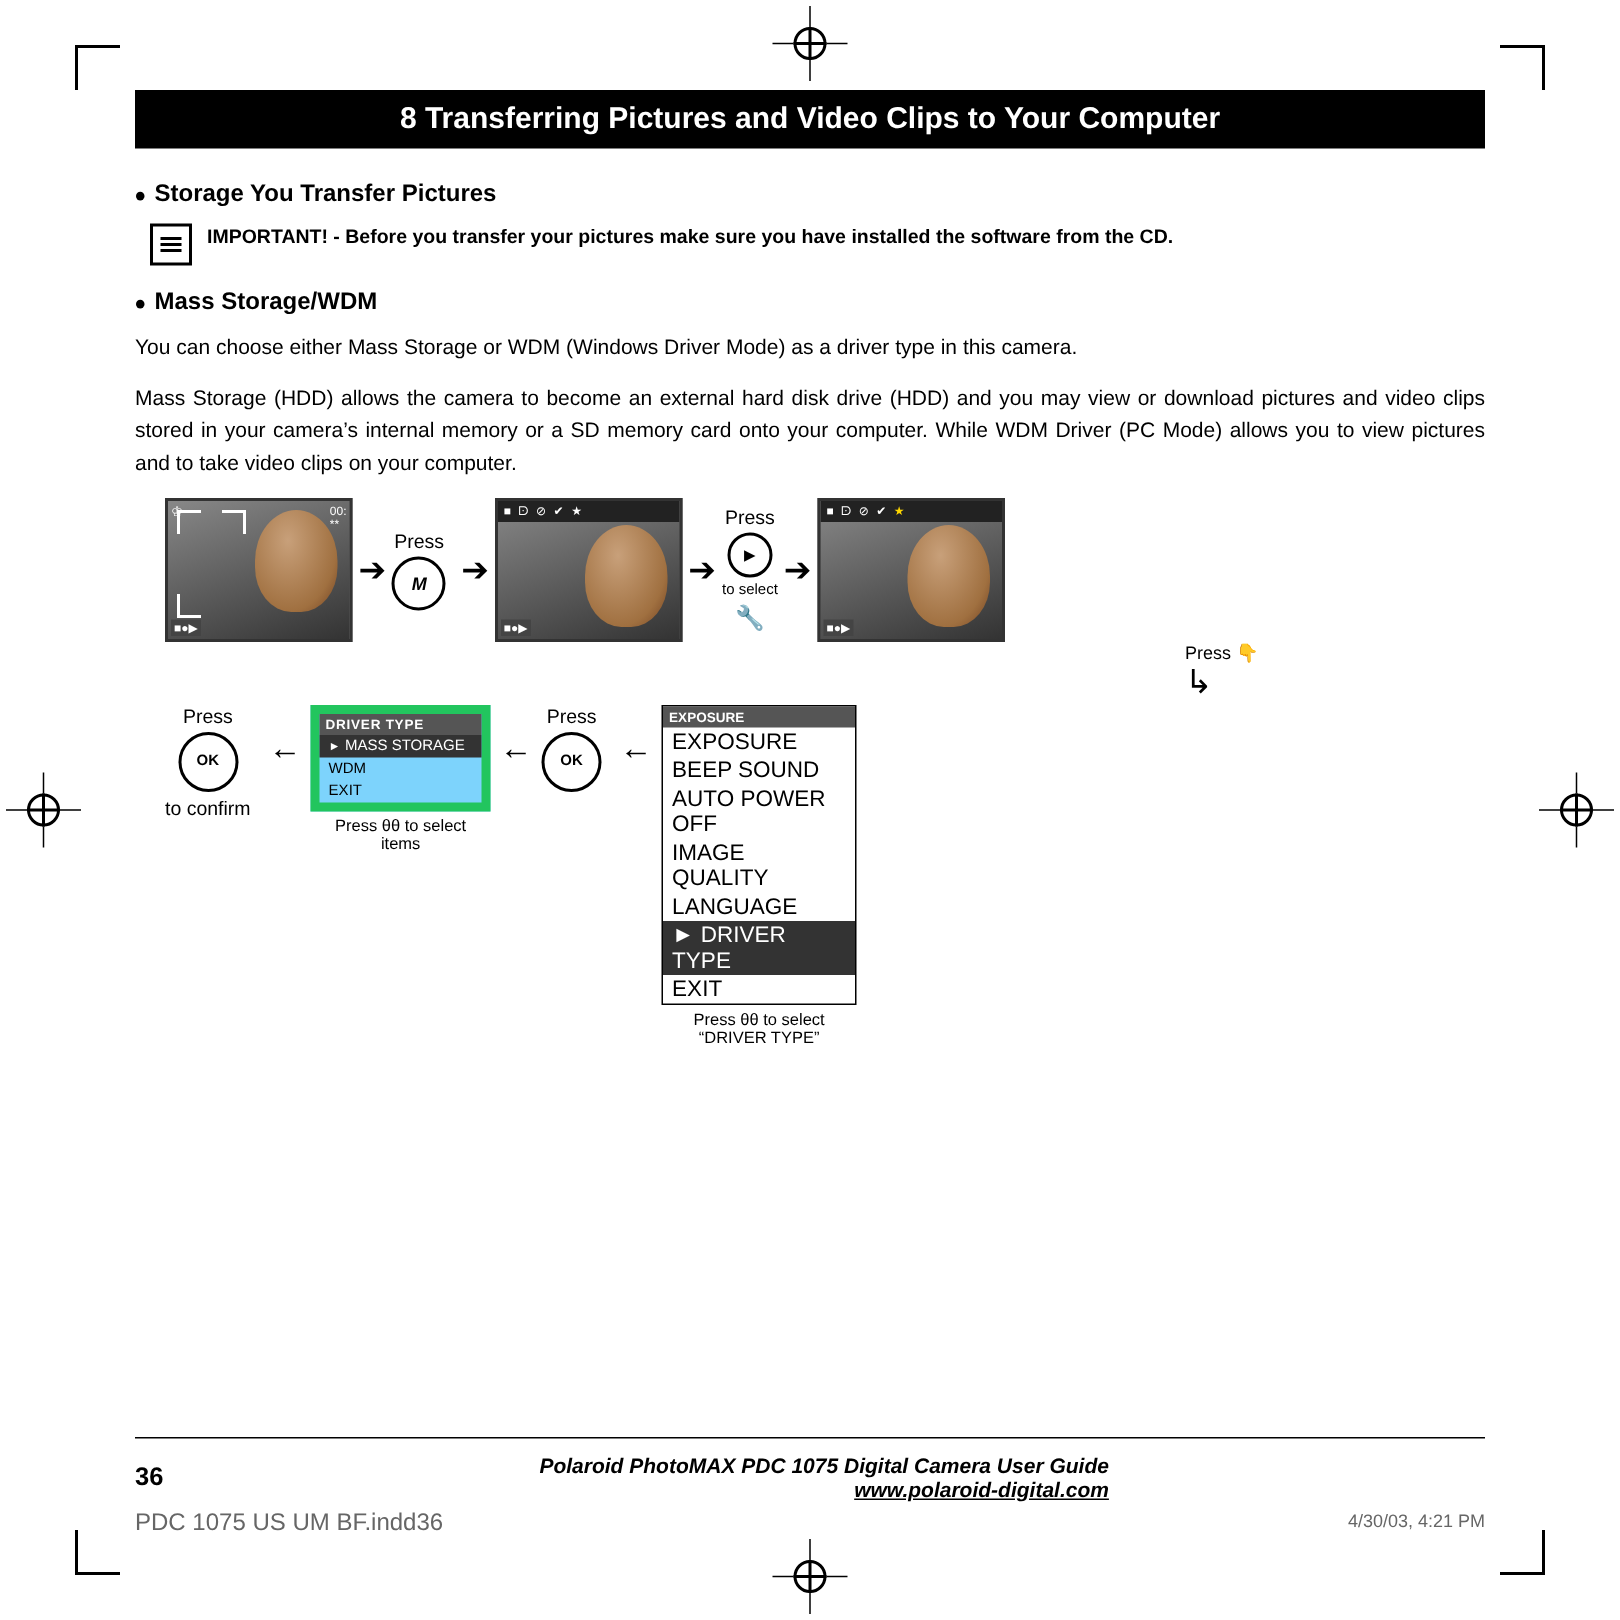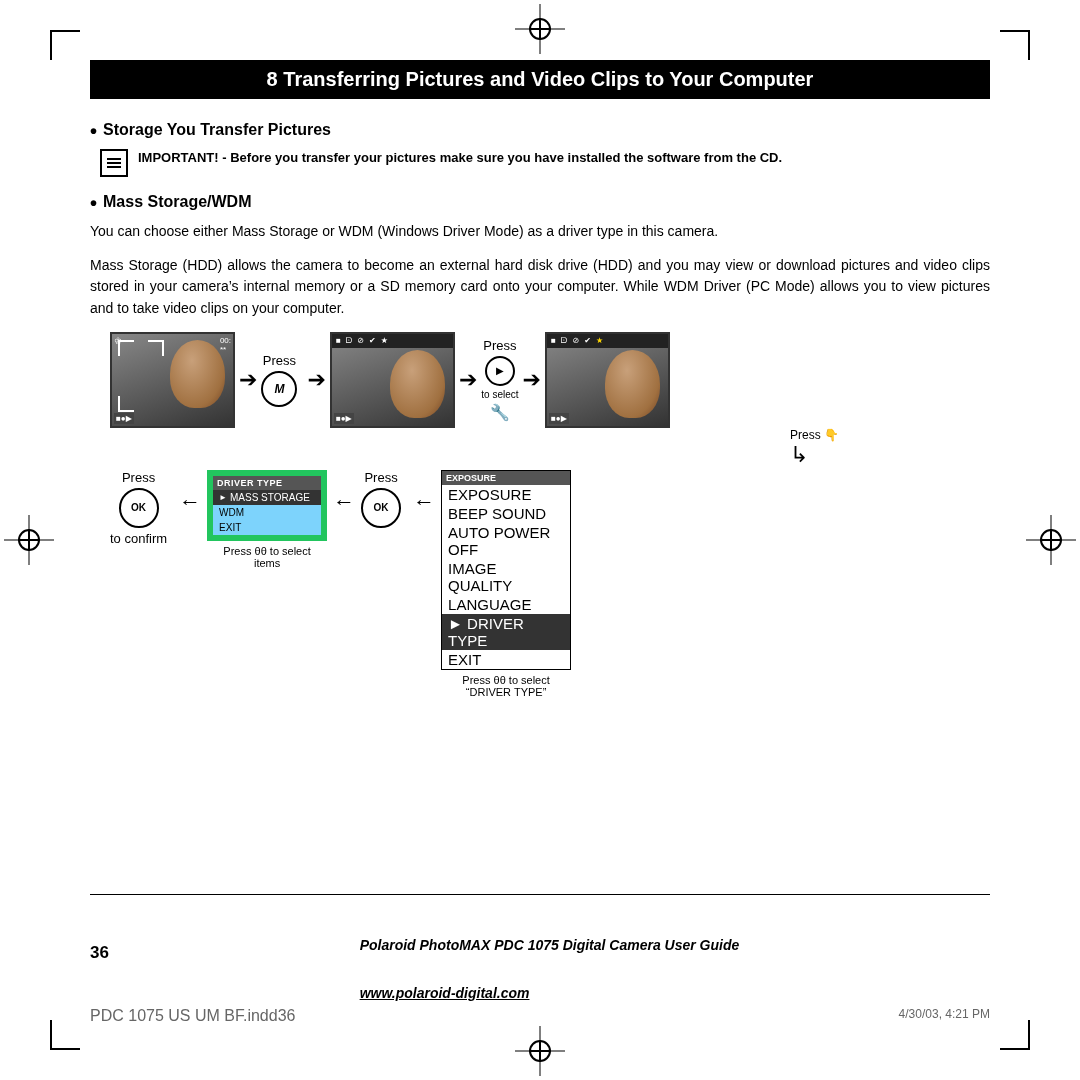--- a/index.html
+++ b/index.html
@@ -257,22 +257,21 @@
       align-items: center;
     }
     .footer-page {
       font-size: 17px;
       font-weight: bold;
     }
     .footer-brand {
       font-size: 14px;
       font-weight: bold;
       font-style: italic;
-      text-align: left;
-      margin-top: 32px;
+      text-align: right;
     }
     .footer-brand-url {
       font-weight: bold;
       text-decoration: underline;
     }
     .footer-file {
       font-size: 16px;
       color: #666;
     }
     .footer-date {

